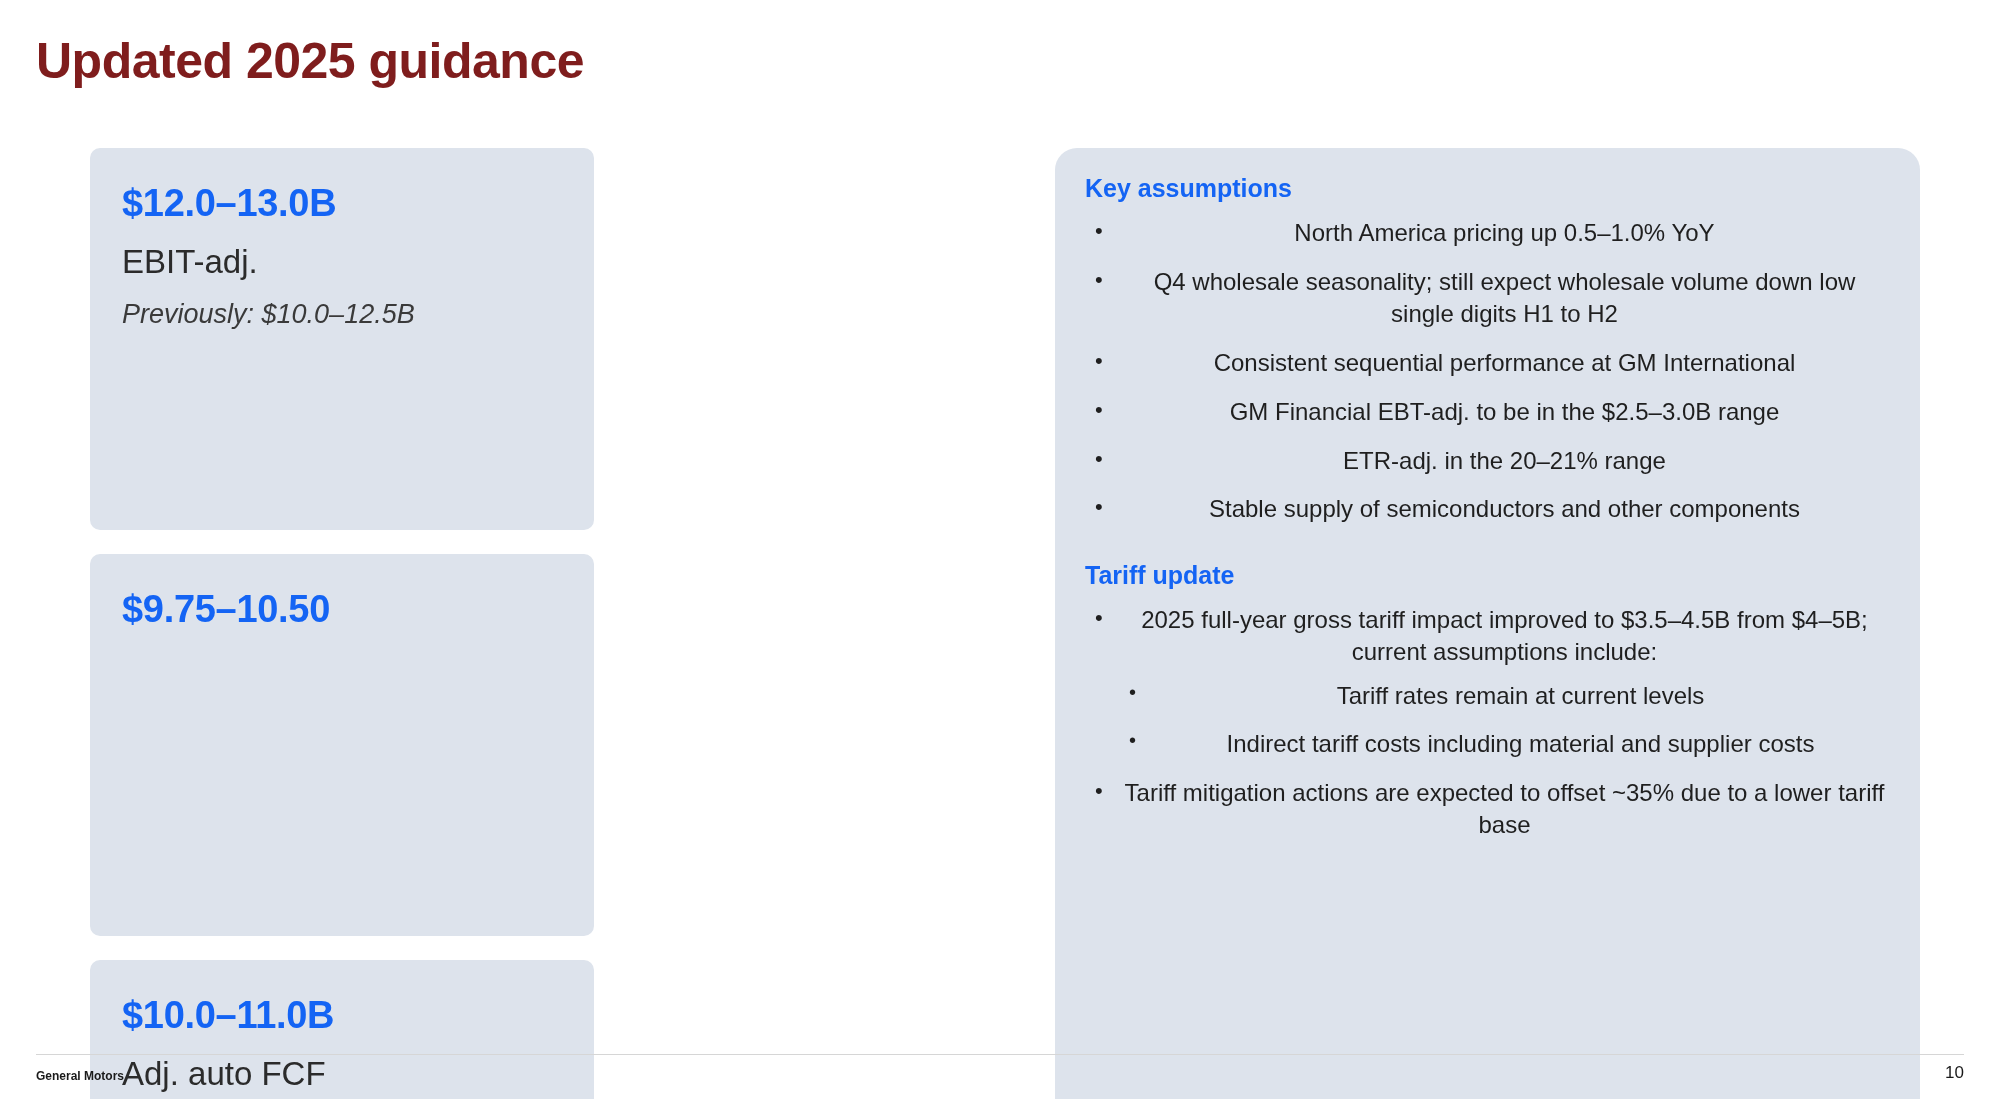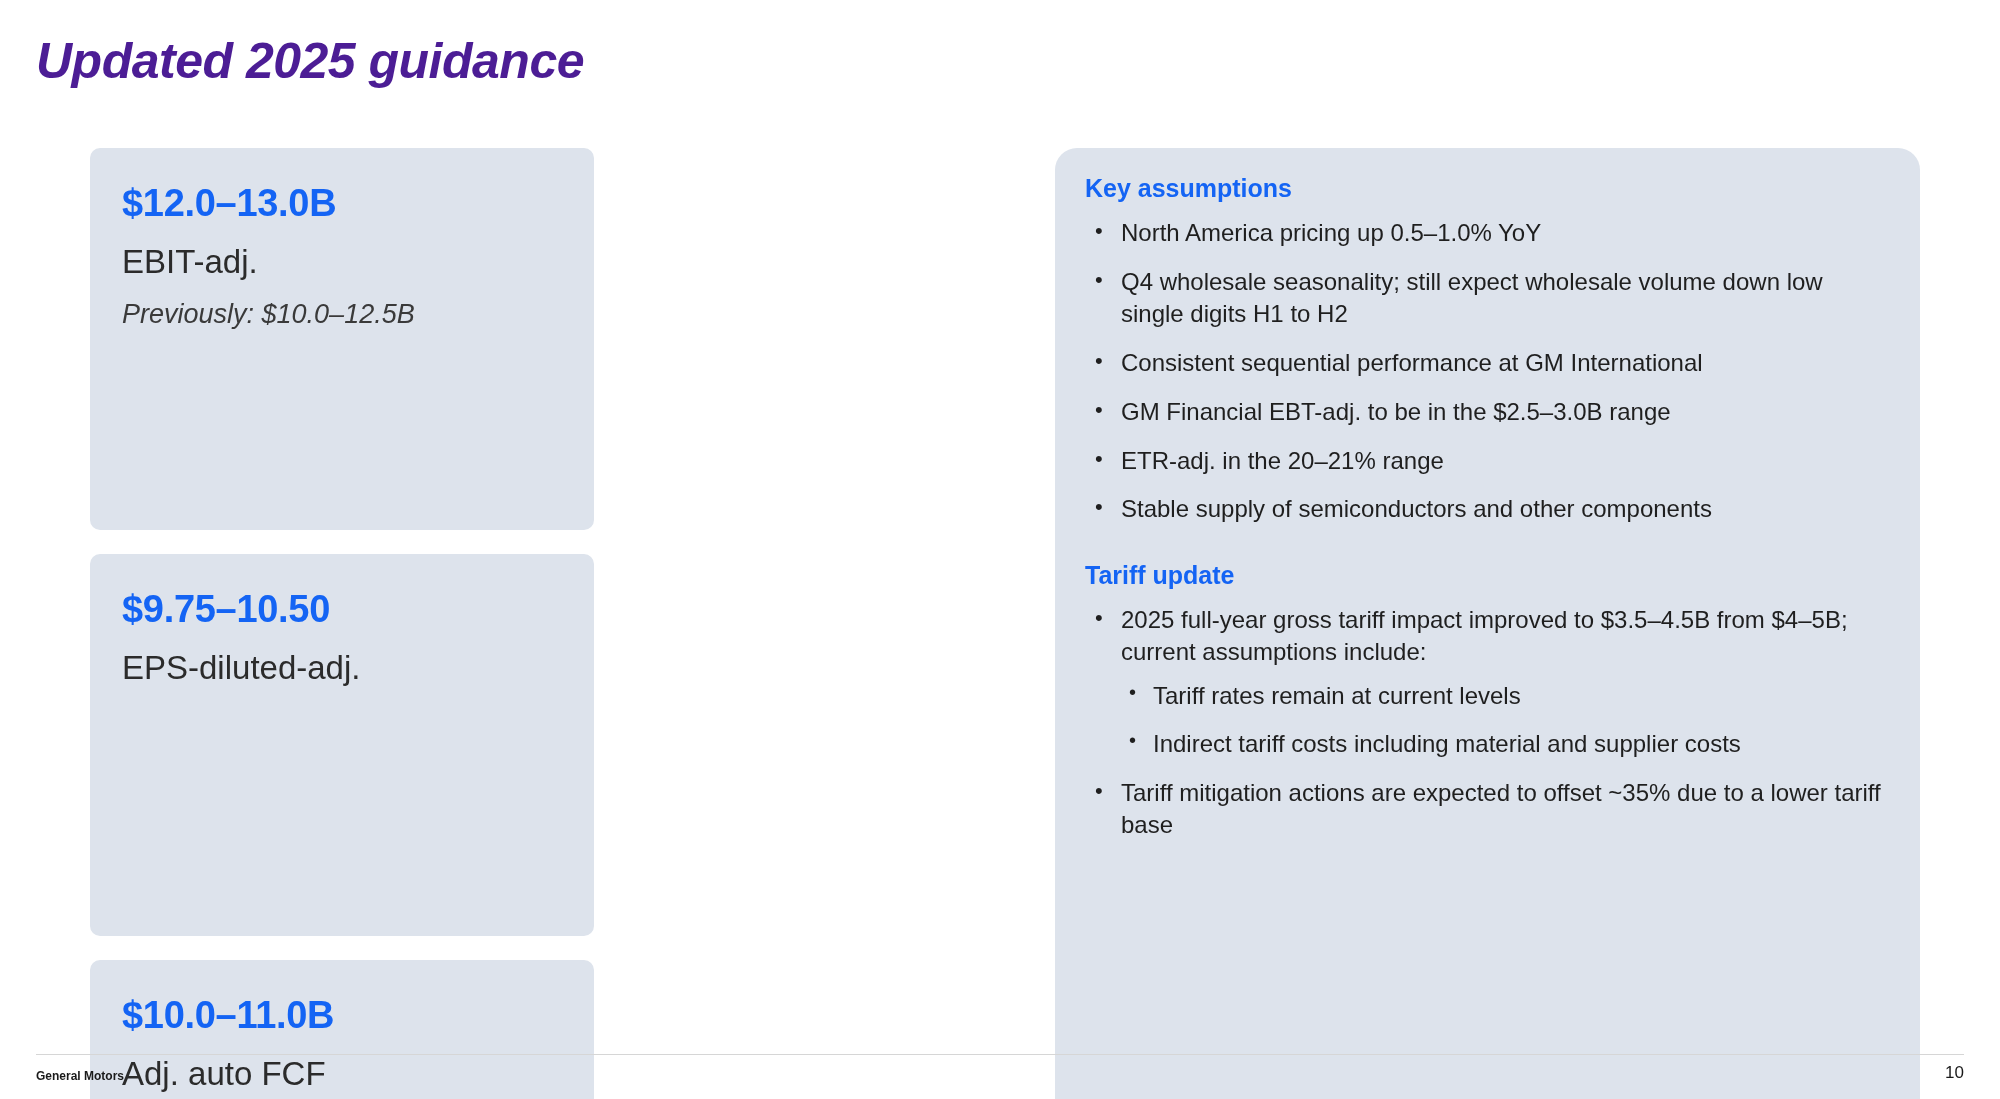--- a/index.html
+++ b/index.html
@@ -21,22 +21,21 @@
     height: 1099px;
     box-sizing: border-box;
   }
   .slide-title {
     position: absolute;
     left: 36px;
     top: 32px;
     font-size: 50px;
     font-weight: bold;
     letter-spacing: -0.5px;
-    color: #4c1d95;
-    font-style: italic;
+    color: #7f1d1d;
   }
   .content {
     position: absolute;
     left: 90px;
     top: 148px;
     width: 1830px;
     display: flex;
     gap: 28px;
   }
   .cards-col {
@@ -94,20 +93,21 @@
     margin: 0;
     padding: 0;
   }
   ul.bullets > li {
     position: relative;
     padding-left: 36px;
     font-size: 24px;
     line-height: 1.33;
     color: #1f1f1f;
     margin-bottom: 17px;
+    text-align: center;
   }
   ul.bullets > li::before {
     content: "•";
     position: absolute;
     left: 10px;
     top: -1px;
     font-size: 22px;
     color: #1f1f1f;
   }
   ul.sub-bullets {
@@ -167,21 +167,20 @@
     <div class="cards-col">
 
       <div class="card">
         <div class="card-value">$12.0–13.0B</div>
         <div class="card-label">EBIT-adj.</div>
         <div class="card-prev">Previously: $10.0–12.5B</div>
       </div>
 
       <div class="card">
         <div class="card-value">$9.75–10.50</div>
-        <div class="card-label">EPS-diluted-adj.</div>
       </div>
 
       <div class="card">
         <div class="card-value">$10.0–11.0B</div>
         <div class="card-label">Adj. auto FCF</div>
         <div class="card-prev">Previously: $7.5–10.0B</div>
       </div>
 
       <div class="card">
         <div class="card-value">$10.0–11.0B</div>

